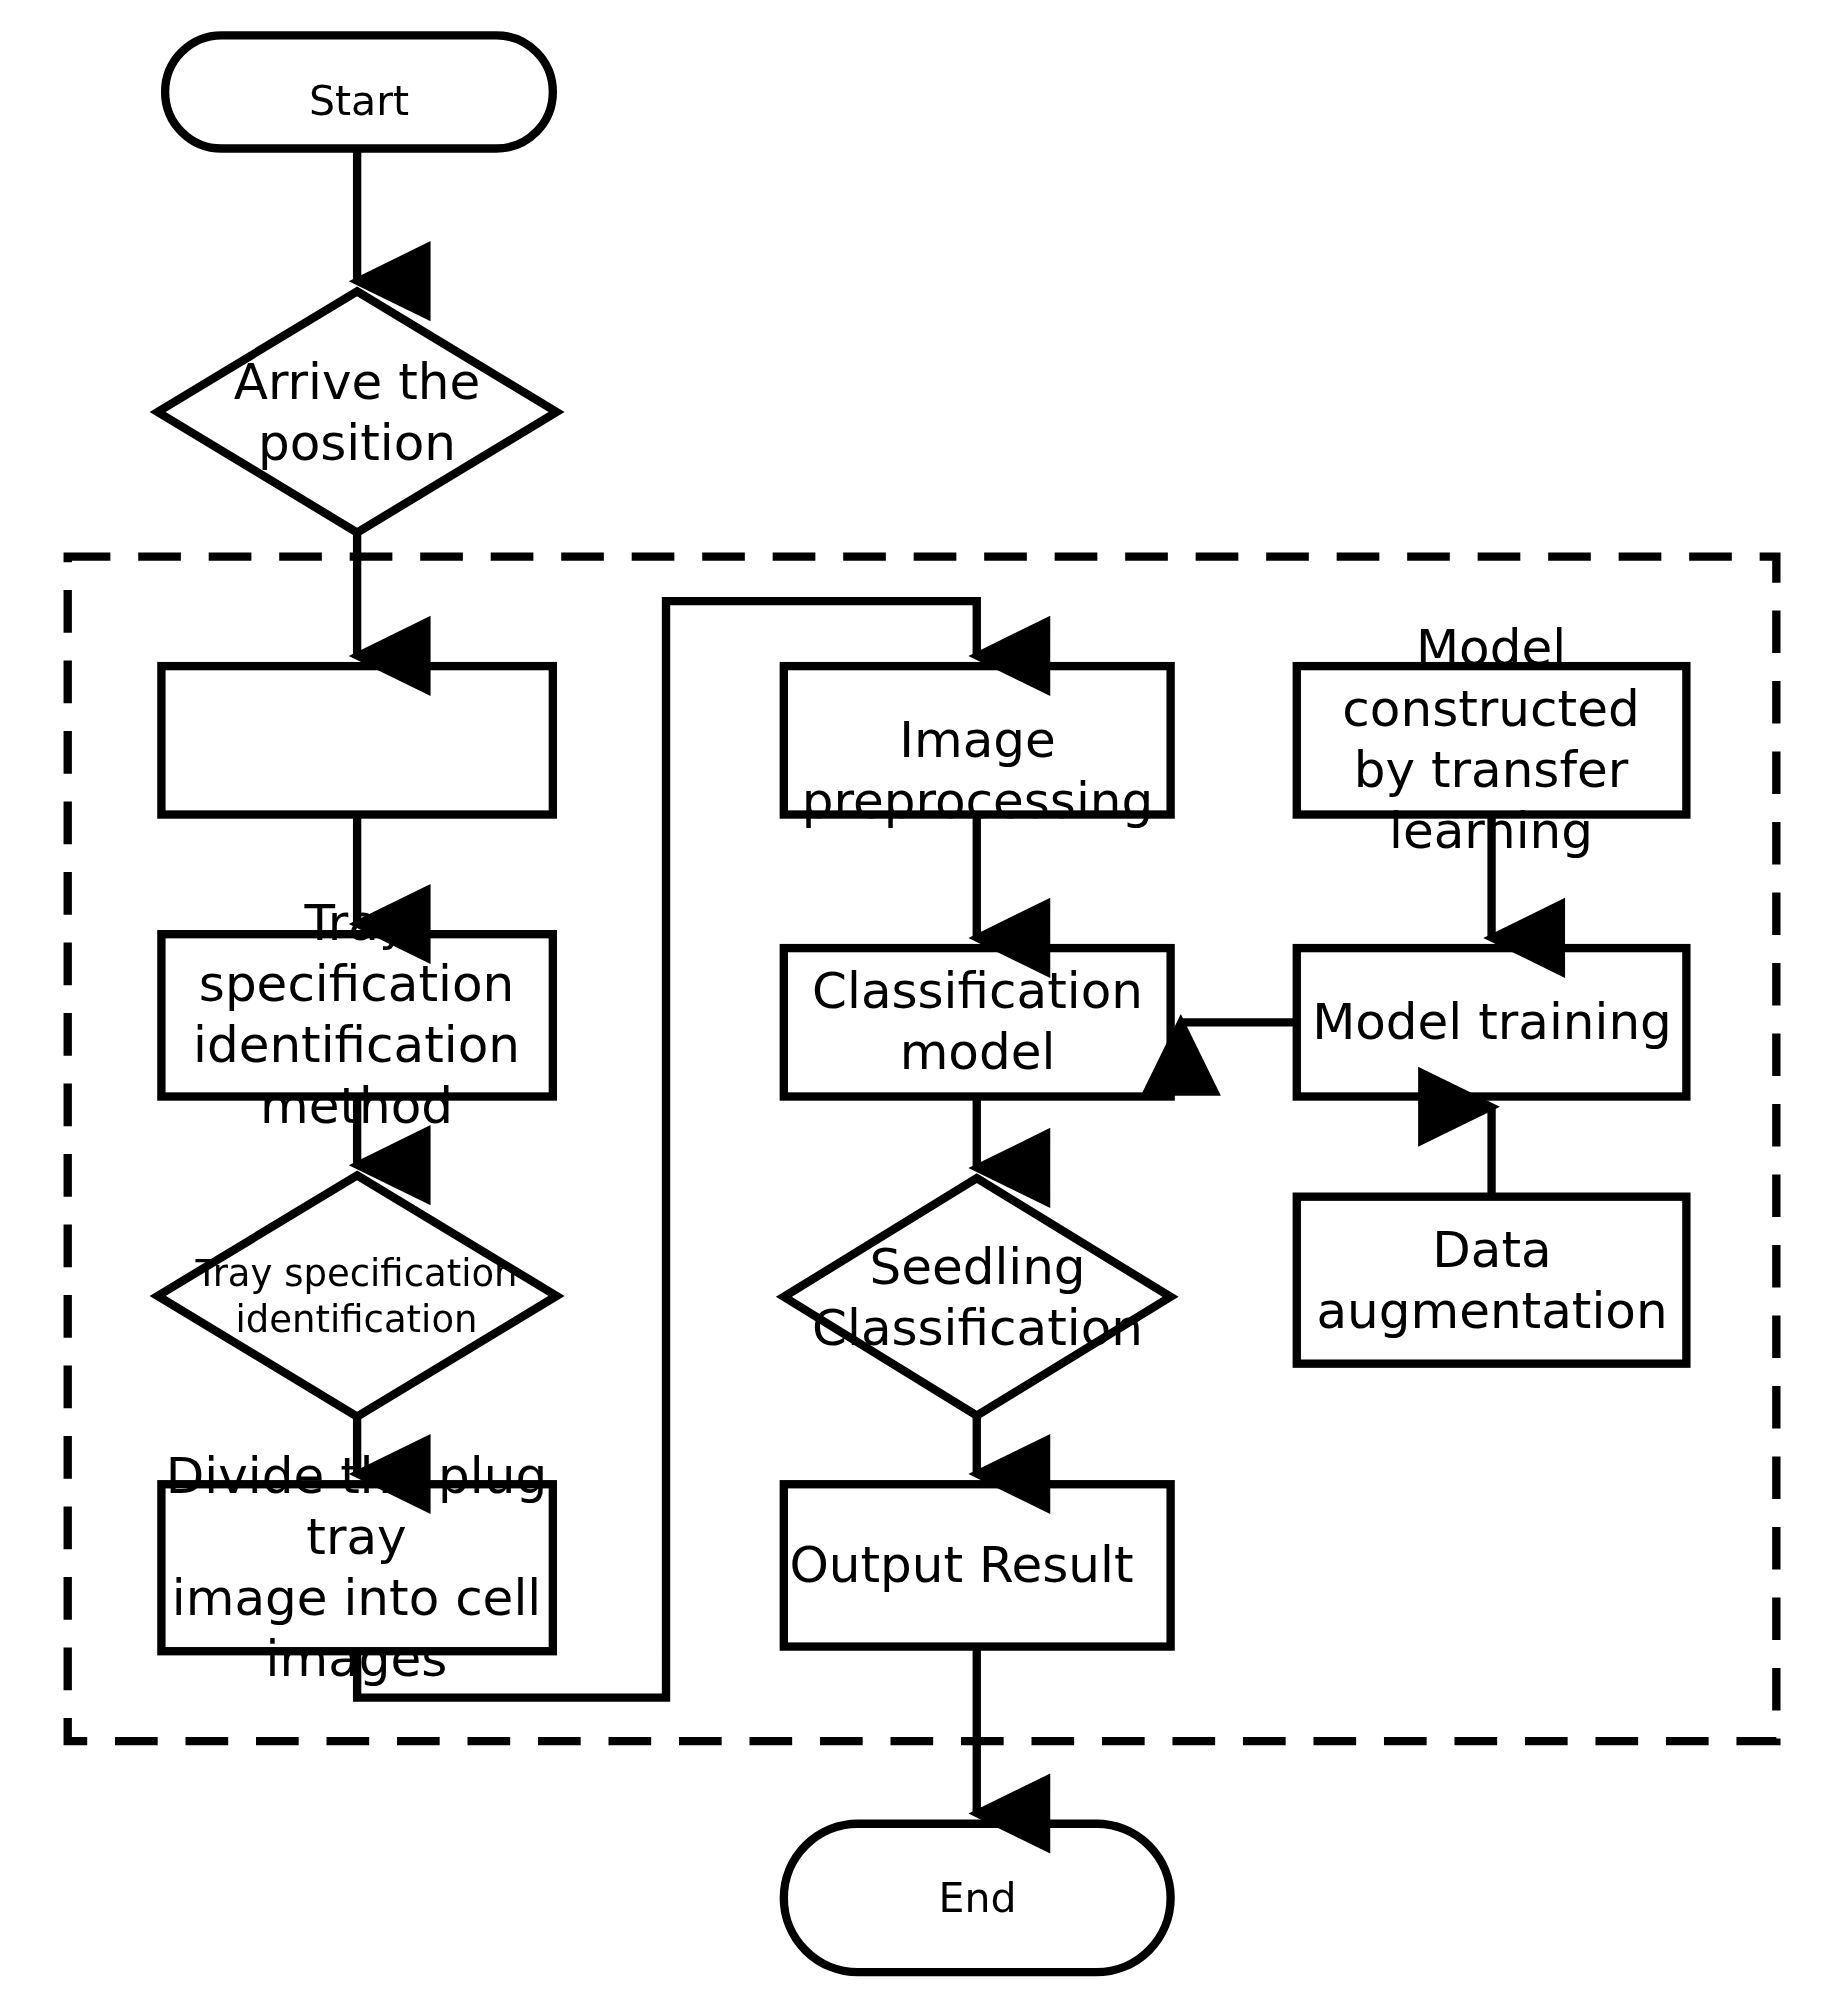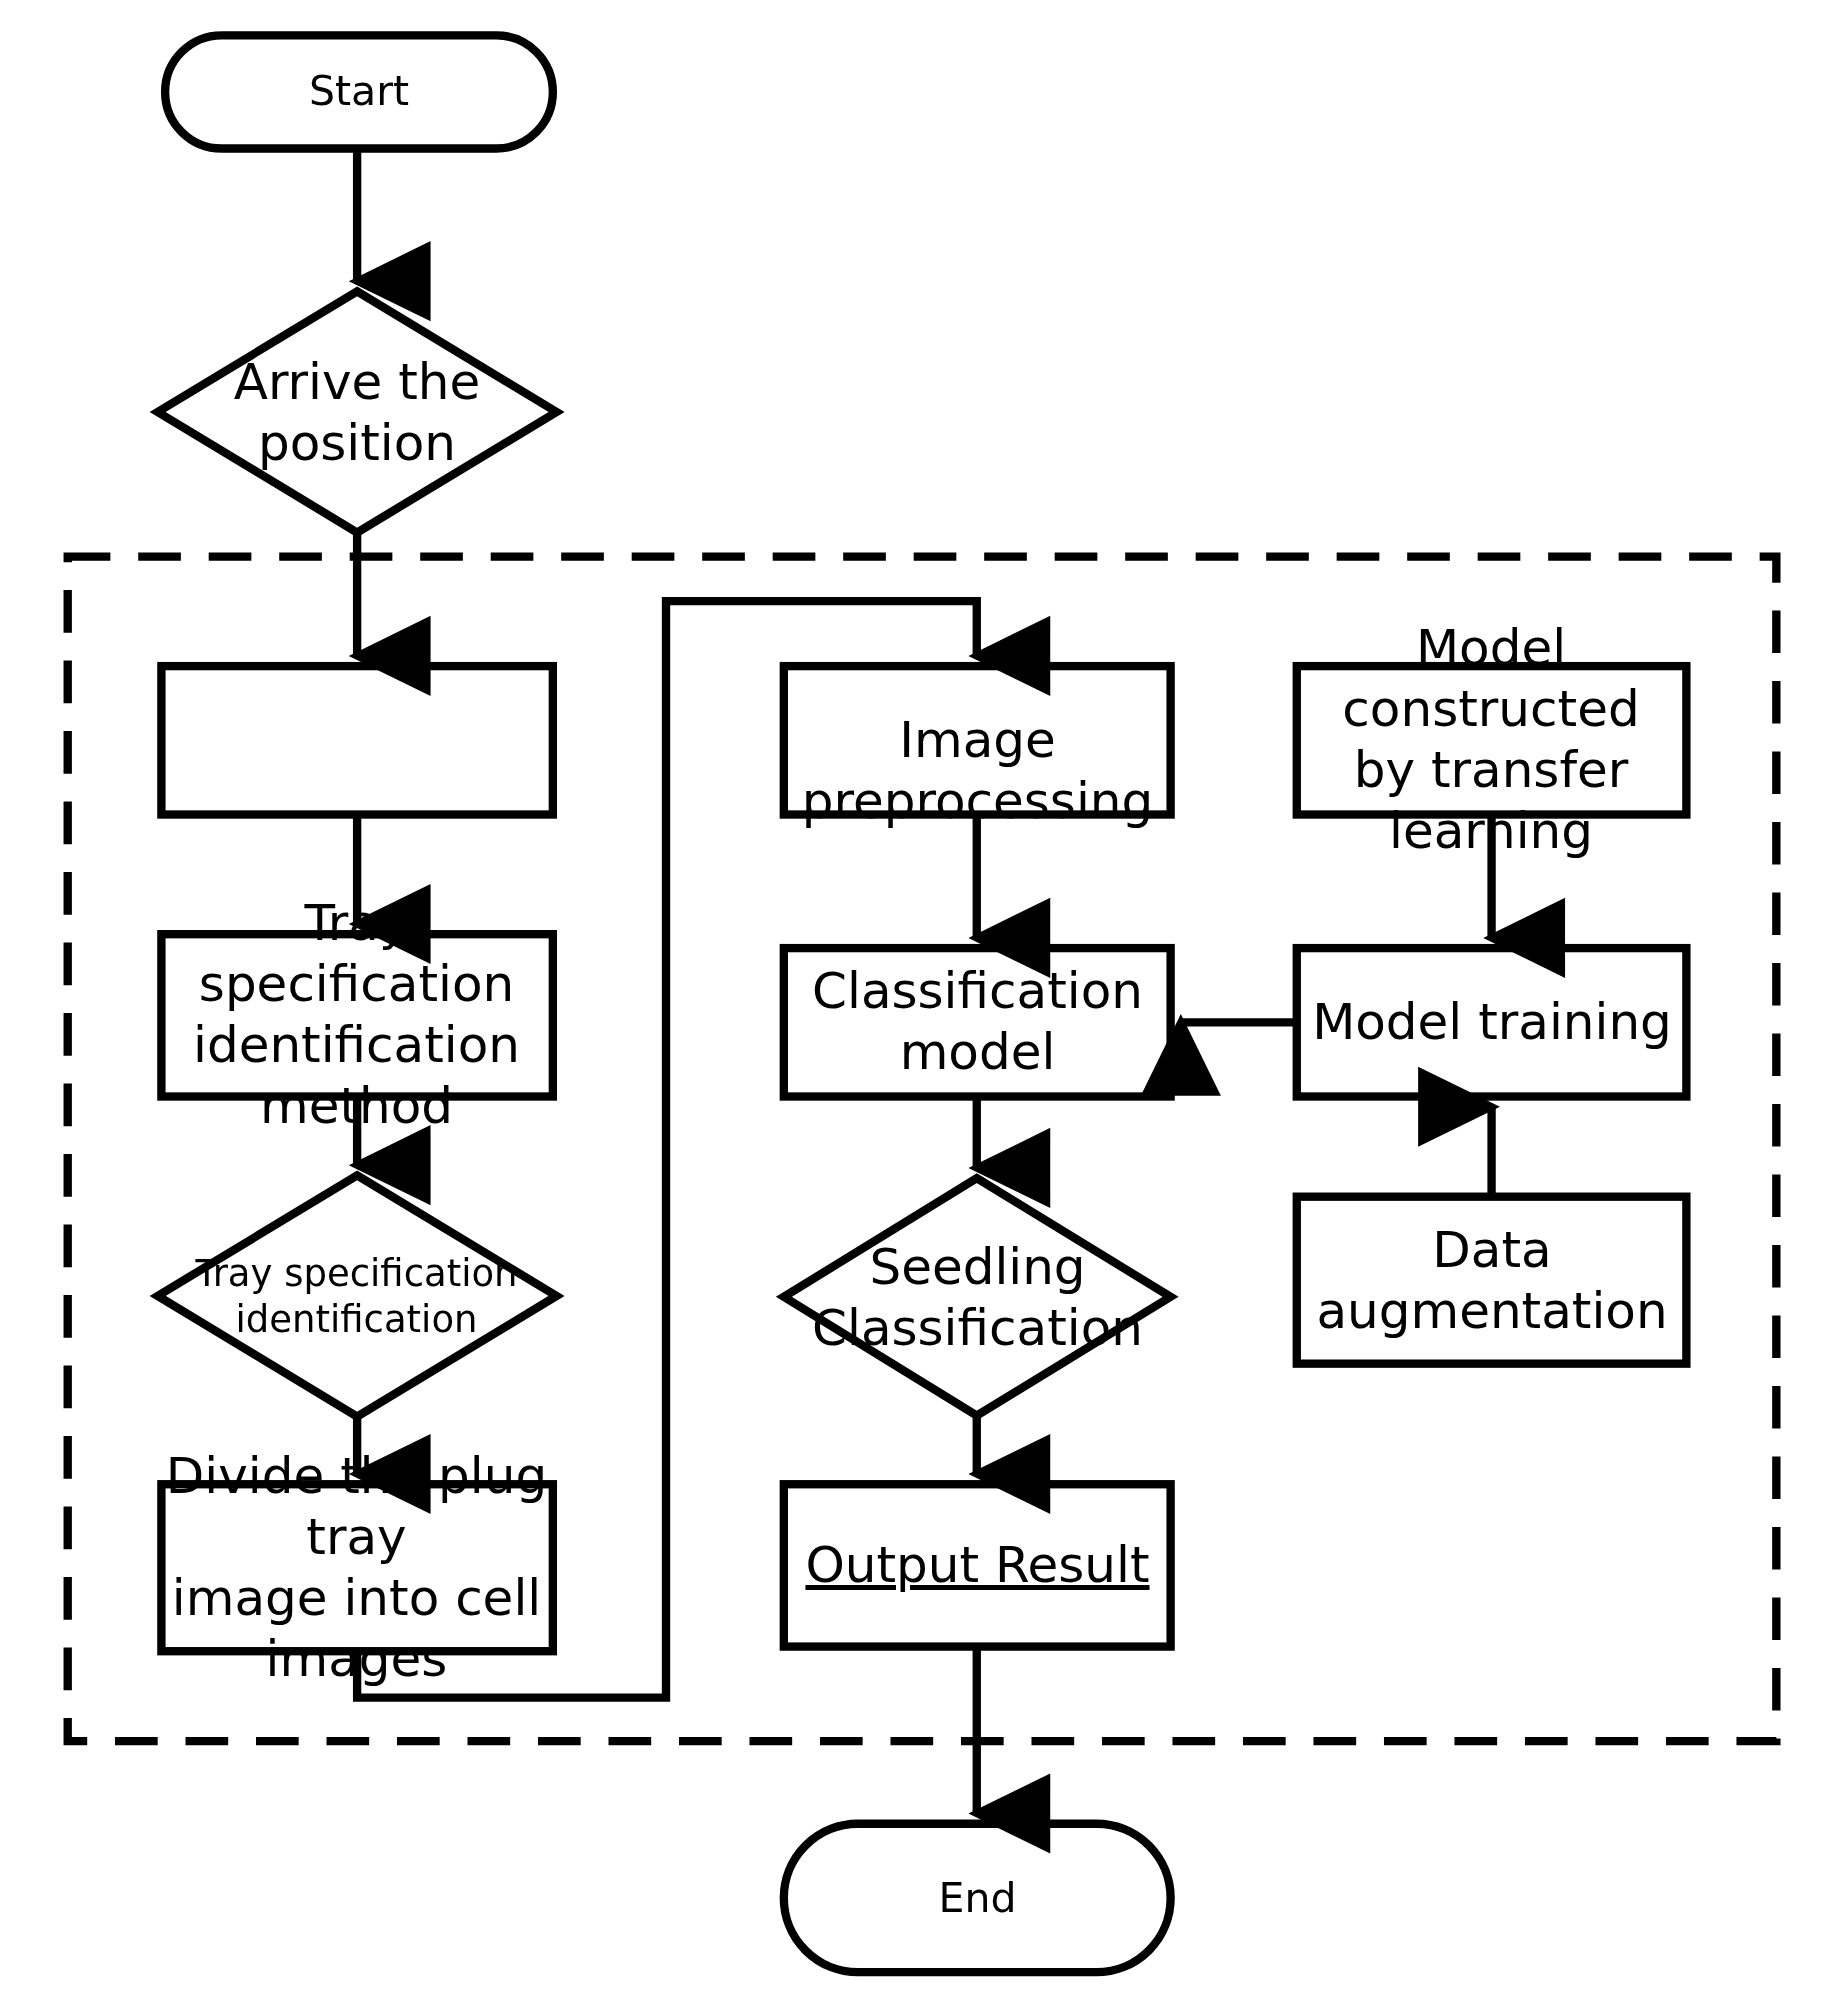--- a/index.html
+++ b/index.html
@@ -99,21 +99,21 @@
 
     <line x1="1053" y1="1775" x2="1053" y2="1955" stroke="#000000" stroke-width="9" marker-end="url(#arrowDown)"></line>
 
     <line x1="1608" y1="878" x2="1608" y2="1011" stroke="#000000" stroke-width="9" marker-end="url(#arrowDown)"></line>
 
     <line x1="1608" y1="1290" x2="1608" y2="1193" stroke="#000000" stroke-width="9" marker-end="url(#arrowDown)"></line>
 
     <line x1="1398" y1="1102" x2="1273" y2="1102" stroke="#000000" stroke-width="9" marker-end="url(#arrowDown)"></line>
   </svg>
 
-  <div class="node-label term-label" style="left:165px; top:35px; width:388px; height:113px;">Start</div>
+  <div class="node-label term-label" style="left:165px; top:45px; width:388px; height:113px;">Start</div>
 
   <div class="node-label" style="left:181px; top:345px; width:352px; height:135px;">Arrive the
 position</div>
 
 
   <div class="node-label" style="left:161px; top:934px; width:391px; height:162px;">Tray specification
 identification
 method</div>
 
   <div class="node-label" style="left:161px; top:1229px; width:391px; height:135px; font-size:37px;">Tray specification
@@ -125,21 +125,21 @@
 
   <div class="node-label" style="left:784px; top:697px; width:387px; height:148px;">Image
 preprocessing</div>
 
   <div class="node-label" style="left:784px; top:948px; width:387px; height:148px;">Classification
 model</div>
 
   <div class="node-label" style="left:784px; top:1230px; width:387px; height:135px;">Seedling
 Classification</div>
 
-  <div class="node-label" style="left:784px; top:1484px; width:387px; height:162px;text-decoration:underline;">Output Result</div>
+  <div class="node-label" style="left:768px; top:1484px; width:387px; height:162px;">Output Result</div>
 
   <div class="node-label" style="left:1289px; top:666px; width:404px; height:148px;">Model constructed
 by transfer learning</div>
 
   <div class="node-label" style="left:1297px; top:1197px; width:390px; height:167px;">Data augmentation</div>
 
   <div class="node-label" style="left:1297px; top:948px; width:390px; height:148px;">Model training</div>
 
   <div class="node-label term-label" style="left:784px; top:1824px; width:387px; height:148px;">End</div>
 

